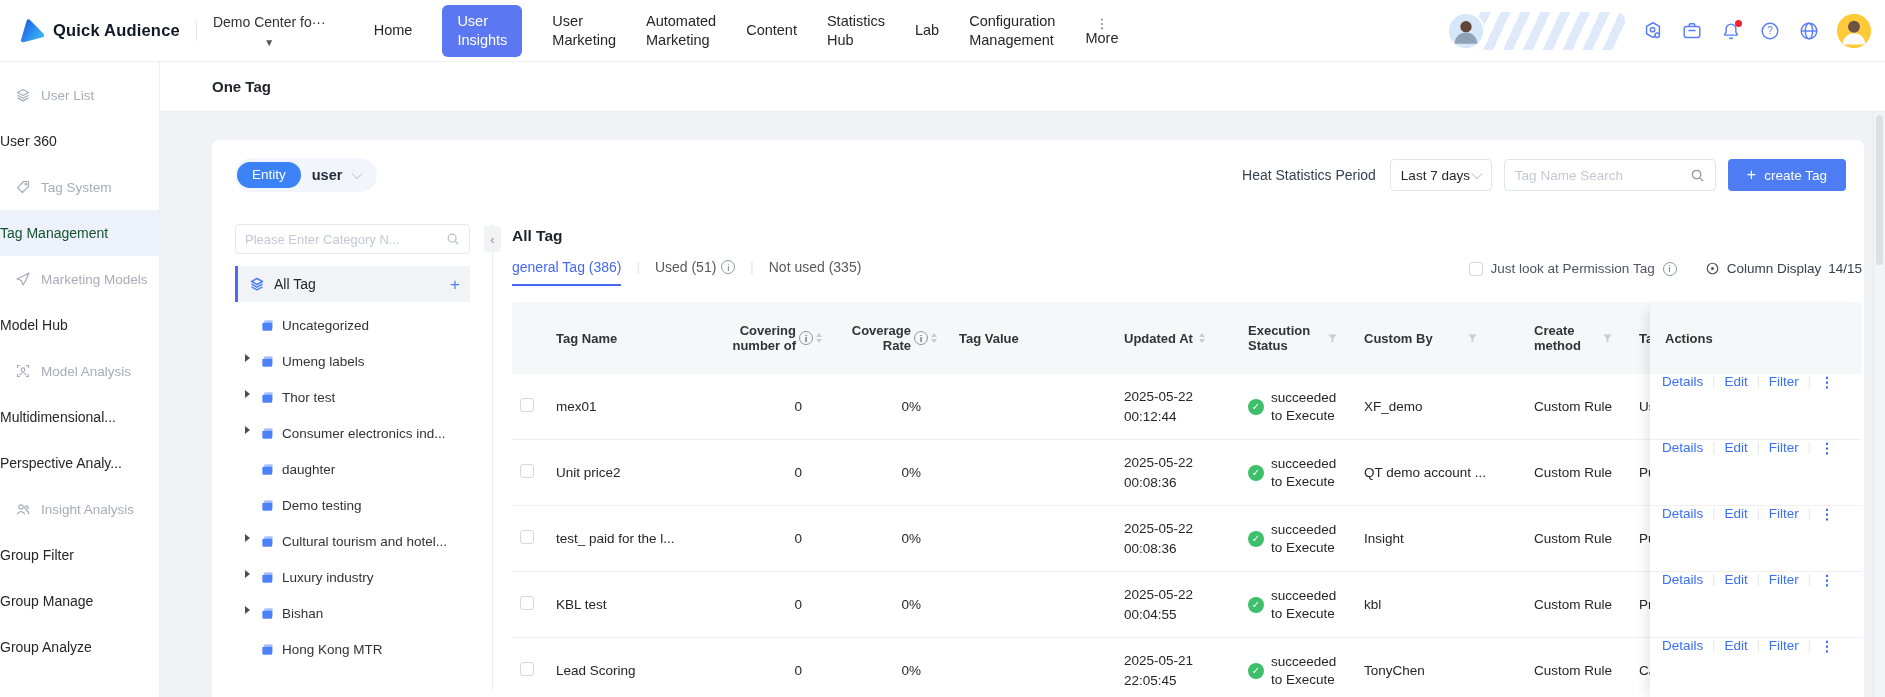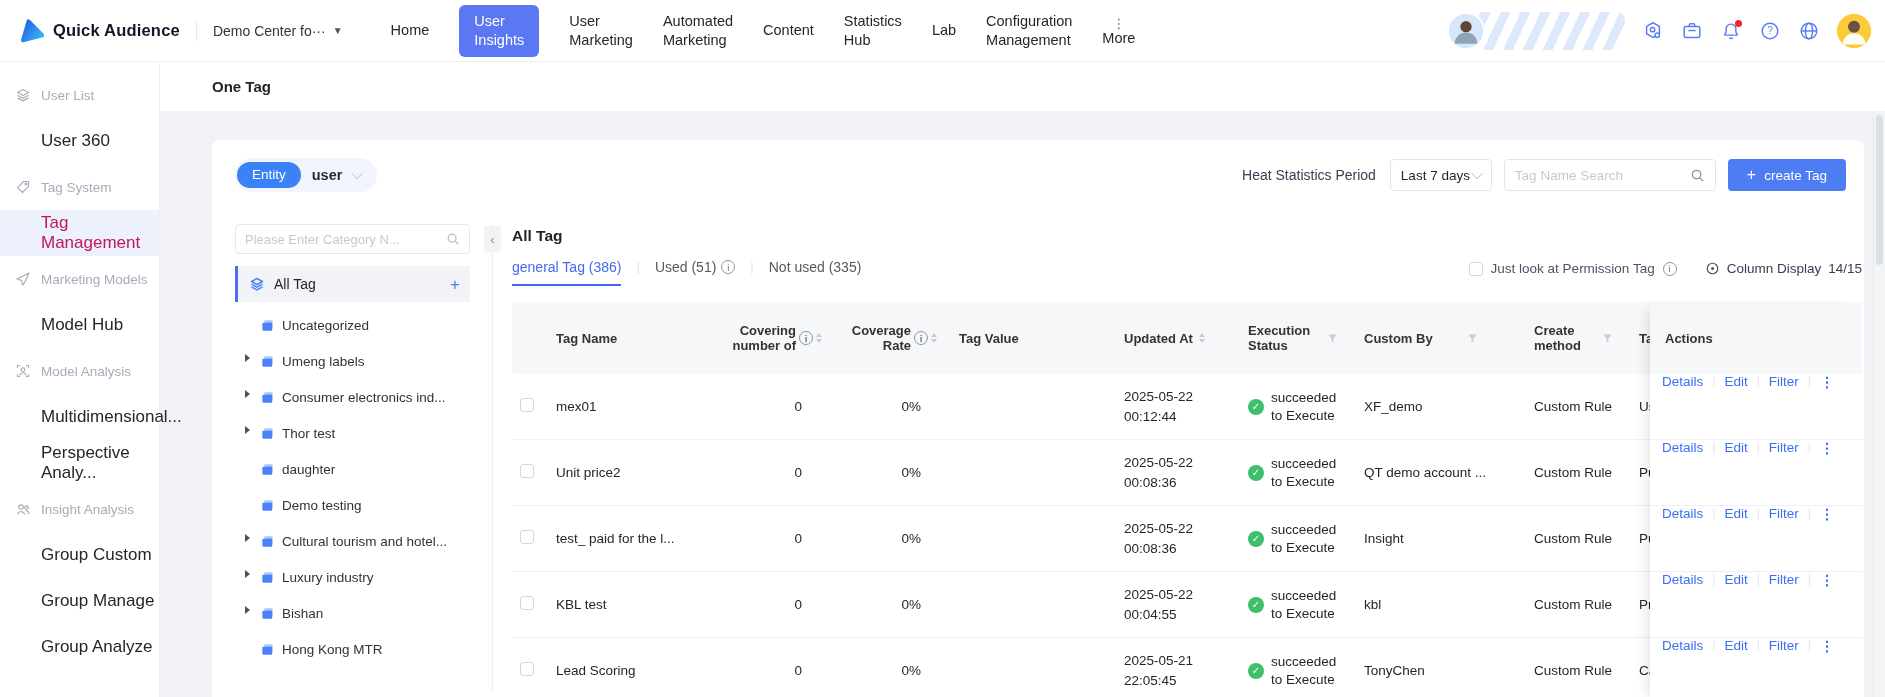--- a/index.html
+++ b/index.html
@@ -5,42 +5,42 @@
   * { box-sizing: border-box; margin: 0; padding: 0; }
   html,body { width:1885px; height:697px; overflow:hidden; }
   body { font-family:"Liberation Sans", sans-serif; font-size:14px; color:#262626; background:#f0f2f5; position:relative; }
   input,button { font-family:inherit; }
 
   
   .topnav { position:absolute; top:0; left:0; right:0; height:62px; background:#fff; border-bottom:1px solid #f0f0f0; display:flex; align-items:center; padding:0 14px 0 18px; z-index:30; }
   .logo { display:flex; align-items:center; gap:9px; cursor:pointer; }
   .logo-text { font-size:16.5px; font-weight:700; color:#111827; letter-spacing:.2px; }
   .nav-sep { width:1px; height:20px; background:#e5e7eb; margin:0 16px; }
-  .workspace { display:flex; align-items:center; gap:7px; font-size:14px; color:#333; cursor:pointer; }
+  .workspace { display:flex; align-items:center; gap:7px; font-size:14px; color:#333; cursor:pointer;flex-direction:column; }
   .ws-caret { font-size:10px; color:#555; }
   .nav-items { display:flex; align-items:center; gap:30px; margin-left:48px; }
   .nav-item { width:min-content; white-space:normal; line-height:19px; font-size:14.5px; color:#262626; cursor:pointer; }
   .nav-item.single { white-space:nowrap; width:auto; }
   .nav-item.active { background:#5b78f2; color:#fff; border-radius:6px; padding:7px 15px; }
   .nav-more { display:flex; flex-direction:column; align-items:center; margin-left:30px; cursor:pointer; line-height:14px; }
   .nav-more .dots { font-size:13px; color:#595959; }
   .nav-more span:last-child { font-size:14.5px; color:#262626; }
   .nav-right { margin-left:auto; display:flex; align-items:center; gap:17px; }
   .promo { display:flex; align-items:center; width:178px; height:40px; cursor:pointer; }
   .mini-avatar { width:38px; height:38px; border-radius:50%; background:#d7e7fa; border:2px solid #fff; z-index:2; overflow:hidden; flex-shrink:0; }
   .stripes { flex:1; height:38px; margin-left:-14px; border-radius:8px; background:repeating-linear-gradient(115deg,#ffffff 0 9px,#dfe9fc 9px 18px); }
   .icon-btn { position:relative; display:inline-flex; cursor:pointer; }
   .red-dot { position:absolute; top:0; right:0; width:7px; height:7px; border-radius:50%; background:#f5222d; }
   .avatar { width:34px; height:34px; border-radius:50%; overflow:hidden; cursor:pointer; background:#ffca3a; }
 
   
   .sidebar { position:absolute; top:62px; left:0; width:160px; bottom:0; background:#fff; border-right:1px solid #f0f0f0; padding-top:10px; z-index:20; }
   .sb-section { height:46px; display:flex; align-items:center; gap:10px; padding-left:15px; color:#a6adb8; font-size:13.5px; }
-  .sb-item { height:46px; display:flex; align-items:center; padding-left:41px; font-size:17px; color:#262626; cursor:pointer; }
-  .sb-item.active { background:#edf1fb; color:#be185d; }
+  .sb-item { height:46px; display:flex; align-items:center; font-size:14px; color:#262626; cursor:pointer; }
+  .sb-item.active { background:#edf1fb; color:#14532d; }
 
   
   .crumb-bar { position:absolute; top:62px; left:160px; right:0; height:50px; background:#fff; border-bottom:1px solid #eef0f2; display:flex; align-items:center; padding-left:52px; z-index:10; }
   .page-title { font-size:15px; font-weight:700; color:#1f2329; }
   .main { position:absolute; top:112px; left:160px; right:0; bottom:0; background:#f0f2f5; }
   .card { position:absolute; left:52px; top:28px; width:1652px; bottom:0; background:#fff; border-radius:8px 8px 0 0; padding:18px 0 0 23px; overflow:hidden; }
 
   
   .toolbar { display:flex; align-items:center; justify-content:space-between; height:34px; padding-right:18px; }
   .entity { display:inline-flex; align-items:center; gap:11px; background:#f2f5fb; border-radius:17px; padding:2px 16px 2px 2px; height:34px; cursor:pointer; }
@@ -265,21 +265,21 @@
       <span style="display:inline-flex">
           <svg width="16" height="16" viewBox="0 0 16 16" fill="none" stroke="#a6adb8" stroke-width="1.2" stroke-linecap="round">
             <circle cx="6" cy="6" r="2.2"></circle>
             <path d="M2.5 13a3.8 3.8 0 0 1 7 0"></path>
             <circle cx="11.5" cy="6.5" r="1.7"></circle>
             <path d="M11.2 9.6a3.3 3.3 0 0 1 2.6 3.1"></path>
           </svg>
         </span>
       <span>Insight Analysis</span>
     </div>
-    <div class="sb-item">Group Custom</div>
+    <div class="sb-item">Group Filter</div>
     <div class="sb-item">Group Manage</div>
     <div class="sb-item">Group Analyze</div>
   </aside>
 
   <div class="crumb-bar">
     <span class="page-title">One Tag</span>
   </div>
 
   <main class="main">
     <div class="card">
@@ -363,33 +363,33 @@
             <div class="tree-item">
                 <span class="tw">
                   <span class="caret-r"></span>
                 </span>
                 <span style="display:inline-flex">
                   <svg width="15" height="15" viewBox="0 0 16 16">
                     <rect x="4.5" y="2.5" width="9" height="9" rx="1.2" fill="#a8c4fb"></rect>
                     <rect x="2.5" y="5" width="10.5" height="8.5" rx="1.2" fill="#4c82f7"></rect>
                   </svg>
                 </span>
+                <span class="lbl">Thor test</span>
+              </div>
+            <div class="tree-item">
+                <span class="tw">
+                  <span class="caret-r"></span>
+                </span>
+                <span style="display:inline-flex">
+                  <svg width="15" height="15" viewBox="0 0 16 16">
+                    <rect x="4.5" y="2.5" width="9" height="9" rx="1.2" fill="#a8c4fb"></rect>
+                    <rect x="2.5" y="5" width="10.5" height="8.5" rx="1.2" fill="#4c82f7"></rect>
+                  </svg>
+                </span>
                 <span class="lbl">Consumer electronics ind...</span>
-              </div>
-            <div class="tree-item">
-                <span class="tw">
-                  <span class="caret-r"></span>
-                </span>
-                <span style="display:inline-flex">
-                  <svg width="15" height="15" viewBox="0 0 16 16">
-                    <rect x="4.5" y="2.5" width="9" height="9" rx="1.2" fill="#a8c4fb"></rect>
-                    <rect x="2.5" y="5" width="10.5" height="8.5" rx="1.2" fill="#4c82f7"></rect>
-                  </svg>
-                </span>
-                <span class="lbl">Thor test</span>
               </div>
             <div class="tree-item">
                 <span class="tw" style="visibility: hidden;">
                   <span class="caret-r"></span>
                 </span>
                 <span style="display:inline-flex">
                   <svg width="15" height="15" viewBox="0 0 16 16">
                     <rect x="4.5" y="2.5" width="9" height="9" rx="1.2" fill="#a8c4fb"></rect>
                     <rect x="2.5" y="5" width="10.5" height="8.5" rx="1.2" fill="#4c82f7"></rect>
                   </svg>

